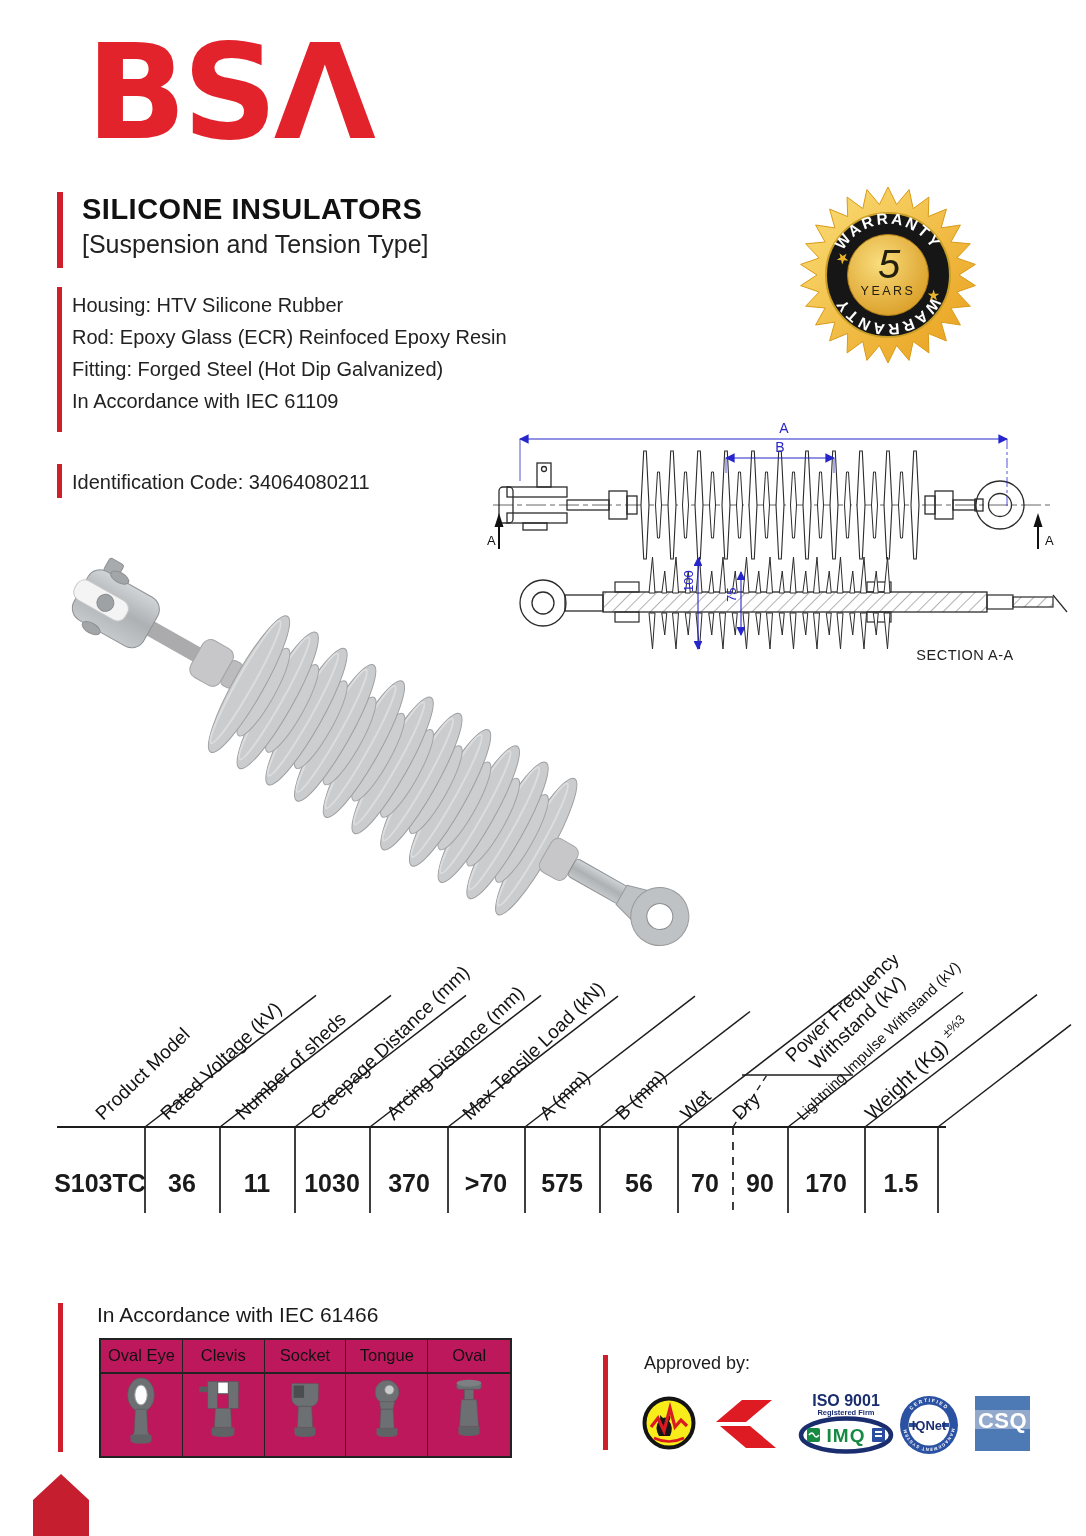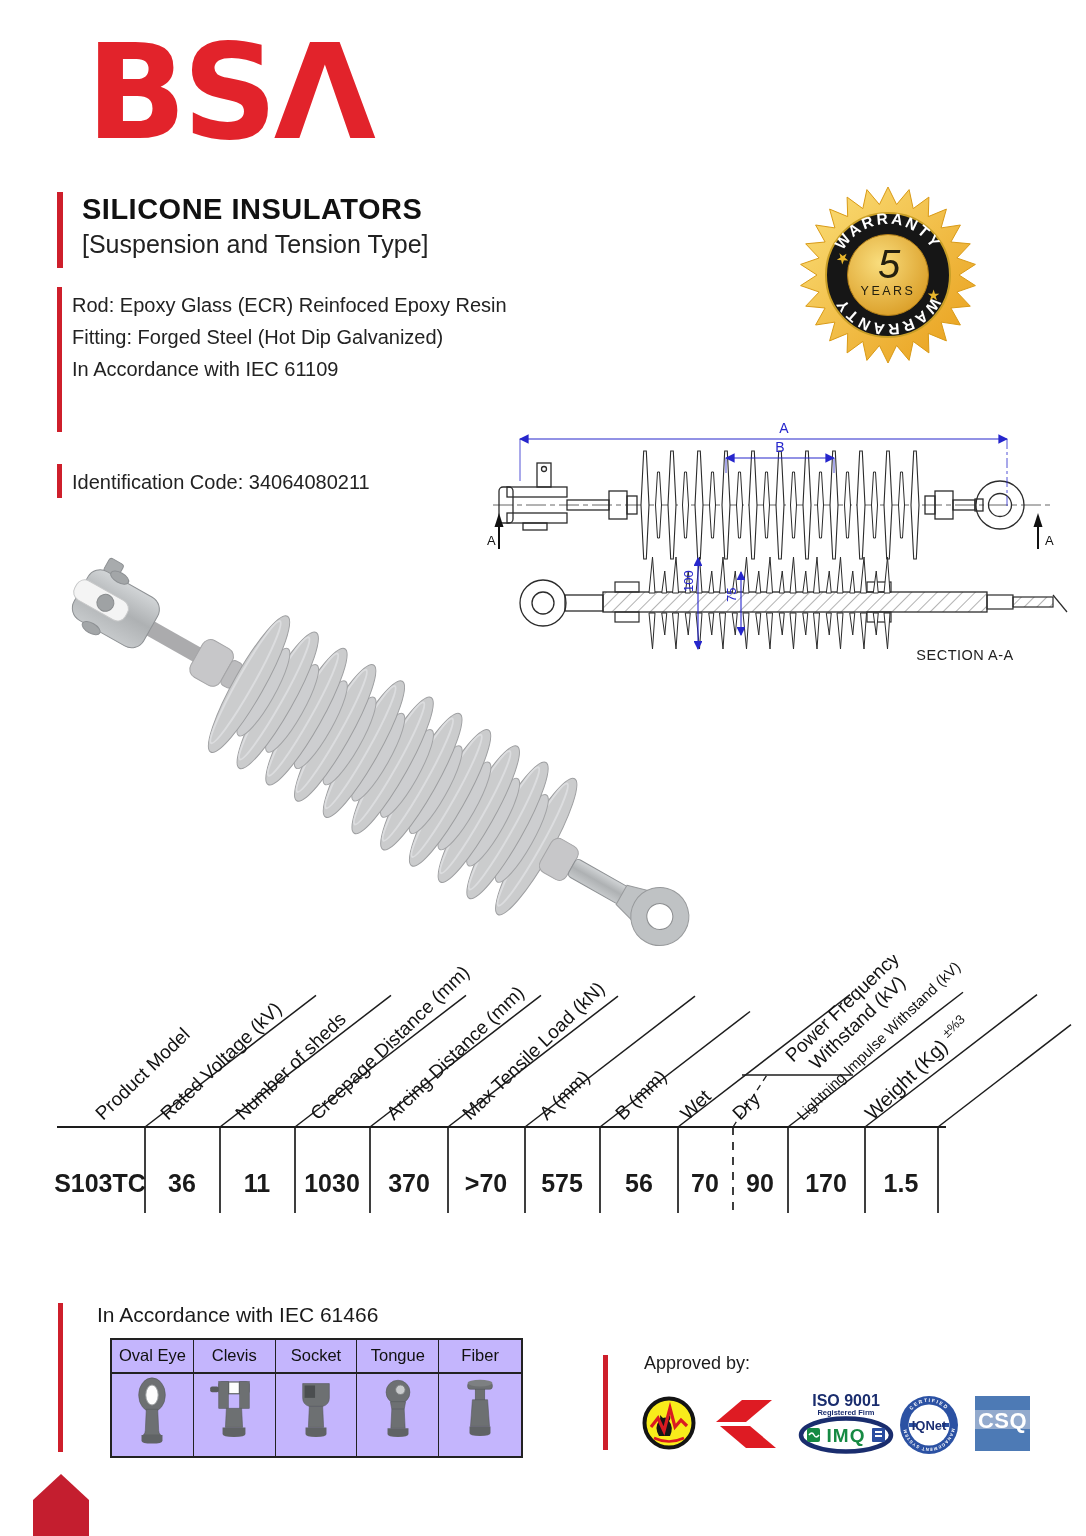--- a/index.html
+++ b/index.html
@@ -9,21 +9,21 @@
   .redbar{position:absolute;background:#CE1F2B;}
   #brand-logo{left:64px;top:26px;font-family:"DejaVu Sans",sans-serif;font-weight:700;
         font-size:132px;line-height:1.0;color:#E2232B;letter-spacing:-4px;margin-left:22px;}
   #doc-title{left:82px;top:193px;font-size:29px;font-weight:700;letter-spacing:.5px;color:#111;}
   #doc-subtitle{left:82px;top:230px;font-size:25px;color:#222;}
   #specs{left:72px;top:289px;font-size:20px;line-height:32px;color:#222;}
   #identification{left:72px;top:471px;font-size:20px;color:#222;}
   #accordance-2{left:97px;top:1303px;font-size:21px;color:#1a1a1a;}
   #approved-label{left:644px;top:1353px;font-size:18px;color:#1a1a1a;}
   
-  #fittings-table{left:110px;top:1338px;width:409px;border:2.2px solid #222;background:#c4b5fd;}
+  #fittings-table{left:99px;top:1338px;width:409px;border:2.2px solid #222;background:#be185d;}
   #fittings-head{display:grid;grid-template-columns:repeat(5,1fr);border-bottom:2px solid #222;}
   #fittings-head .fcell{border-right:1.6px solid #222;text-align:center;font-size:16.5px;
         padding:6px 0 7px 0;color:#111;}
   #fittings-head .fcell:last-child{border-right:none;}
   #fittings-imgs{display:grid;grid-template-columns:repeat(5,1fr);}
   #fittings-imgs .ficell{border-right:1.6px solid #222;height:82px;display:flex;
         align-items:center;justify-content:center;}
   #fittings-imgs .ficell:last-child{border-right:none;}
   #corner-pentagon{left:33px;top:1474px;width:56px;height:62px;background:#C41E2F;
         clip-path:polygon(0 42%,50% 0,100% 42%,100% 100%,0 100%);}
@@ -37,20 +37,21 @@
 <div id="page">
 
   <div id="brand-logo" class="abs">BSΛ</div>
 
   <div class="redbar" style="left:57px;top:192px;width:6px;height:76px;"></div>
   <div id="doc-subtitle" class="abs">[Suspension and Tension Type]</div>
   <div id="doc-title" class="abs">SILICONE INSULATORS</div>
 
   <div class="redbar" style="left:57px;top:287px;width:5px;height:145px;"></div>
   <div id="specs" class="abs">
+    <div>Housing: HTV Silicone Rubber</div>
     <div>Rod: Epoxy Glass (ECR) Reinfoced Epoxy Resin</div>
     <div>Fitting: Forged Steel (Hot Dip Galvanized)</div>
     <div>In Accordance with IEC 61109</div>
   </div>
 
   <div class="redbar" style="left:57px;top:464px;width:5px;height:34px;"></div>
   <div id="identification" class="abs">Identification Code: 34064080211</div>
 
   <svg class="abs" style="left:798px;top:183px;" width="180" height="186" viewBox="0 0 180 186">
     <defs>
@@ -377,21 +378,21 @@
 
   <div class="redbar" style="left:58px;top:1303px;width:5px;height:149px;"></div>
   <div id="accordance-2" class="abs">In Accordance with IEC 61466</div>
 
   <div id="fittings-table" class="abs">
     <div id="fittings-head">
       <div class="fcell">Oval Eye</div>
       <div class="fcell">Clevis</div>
       <div class="fcell">Socket</div>
       <div class="fcell">Tongue</div>
-      <div class="fcell">Fiber</div>
+      <div class="fcell">Oval</div>
     </div>
     <div id="fittings-imgs">
       <div class="ficell">
         <svg width="80" height="80" viewBox="0 0 82 84">
           <ellipse cx="41" cy="21" rx="14" ry="18" class="metal"></ellipse>
           <ellipse cx="41" cy="21" rx="6.5" ry="10.5" fill="#fdfdfd" stroke="#9fa2a4"></ellipse>
           <path d="M35,36 L34,58 q0,3 -2,5 h18 q-2,-2 -2,-5 L47,36 z" class="metal"></path>
           <path d="M30,63 h22 v6 q0,3 -11,3 t-11,-3 z" fill="#606365"></path>
         </svg>
       </div>

